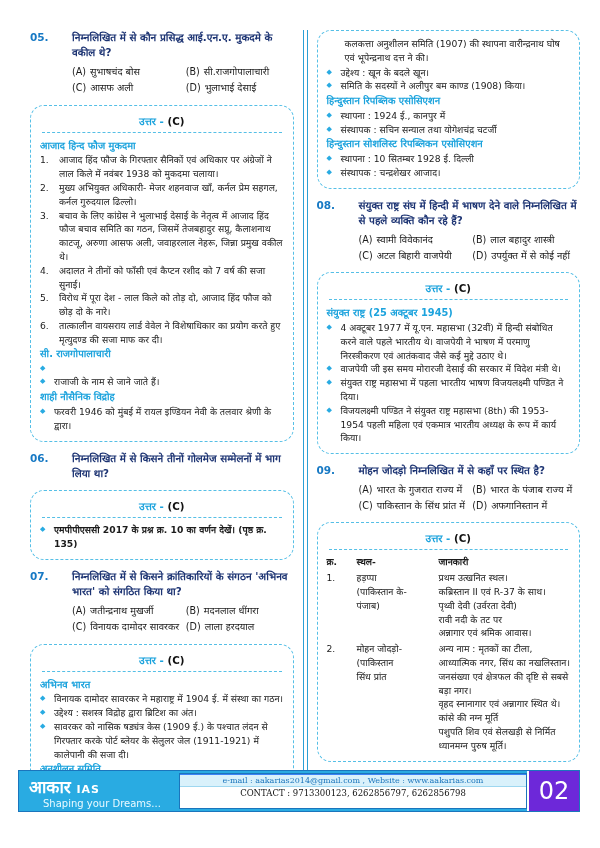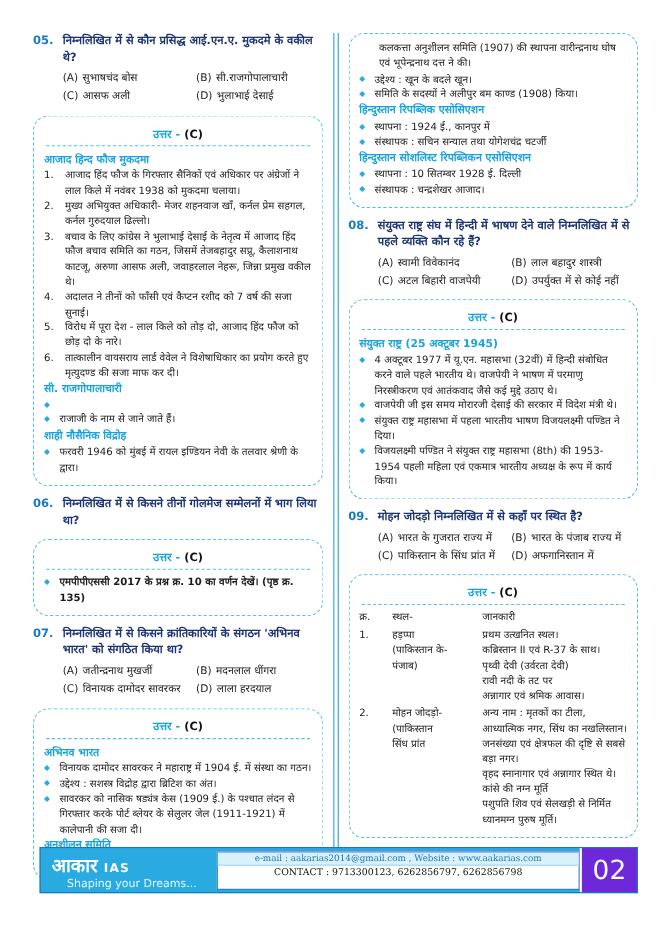--- a/index.html
+++ b/index.html
@@ -6,21 +6,21 @@
   html,body { width:600px; height:848px; background:#ffffff; overflow:hidden;
               font-family:"DejaVu Sans","Liberation Sans",sans-serif; }
   .page { width:600px; height:848px; background:#fff; padding:30px 20px 0 30px; position:relative; }
   .cols { display:flex; align-items:stretch; }
   .col { flex:1 1 0; display:flex; flex-direction:column; gap:9px; }
   .col.left  { padding-right:8px; }
   .col.right { padding-left:8px; }
   .divider { width:5px; flex:0 0 5px; border-left:1.5px solid #2b9fd6; border-right:1.5px solid #2b9fd6; margin:0 1px; }
 
   
-  .question { display:flex; gap:5px; }
+  .question { display:flex; gap:20px; }
   .qnum { color:#1779c4; font-weight:bold; font-size:10.5px; line-height:1.5; flex:0 0 22px; }
   .qbody { flex:1; }
   .qtext { color:#1d3473; font-weight:bold; font-size:10.3px; line-height:1.5; }
   .opts { display:grid; grid-template-columns:1fr 1fr; gap:2px 6px; margin-top:4px; }
   .opt { font-size:9.6px; color:#1b1b1b; line-height:1.5; }
   .opt .ok { font-weight:normal; margin-right:4px; }
 
   
   .ansbox { border:1.6px dashed #55bfe6; border-radius:14px; padding:6px 9px 8px 9px; }
   .ansline { text-align:center; font-size:10.3px; font-weight:bold; padding:2px 0 4px 0; }
@@ -29,25 +29,25 @@
   .anssep { border-bottom:1.3px dashed #55bfe6; margin:0 2px 5px 2px; }
   .h { color:#1ca3dd; font-weight:bold; font-size:9.8px; line-height:1.6; }
   .nitem { display:flex; gap:5px; font-size:9.2px; line-height:1.5; color:#1b1b1b; }
   .nitem .nn { flex:0 0 14px; text-align:left; }
   .bitem { display:flex; gap:5px; font-size:9.2px; line-height:1.5; color:#1b1b1b; }
   .bitem .bd { color:#29abe2; font-size:7px; line-height:1.9; flex:0 0 9px; }
   .para { font-size:9.2px; line-height:1.55; color:#1b1b1b; padding-left:18px; }
 
   
   .tbl { display:grid; grid-template-columns:22px 74px 1fr; gap:2px 8px; font-size:9.2px; color:#1b1b1b; line-height:1.5; margin-top:2px; }
-  .tbl .th { font-weight:normal; }
+  .tbl .th { font-weight:bold; }
   .pre { white-space:pre-line; }
 
   
-  .footer { position:absolute; left:36px; right:20px; bottom:36px; height:42px;
+  .footer { position:absolute; left:18px; right:20px; bottom:36px; height:42px;
             background:#29abe2; border:1.5px solid #1b75bc; display:flex; align-items:stretch; }
   .brand { flex:0 0 160px; color:#fff; padding:3px 6px 2px 10px; display:flex; flex-direction:column; justify-content:center; }
   .brand-line { font-weight:bold; }
   .brand-hi { font-size:17px; }
   .brand-ias { font-size:11px; letter-spacing:1px; }
   .tagline { font-size:10px; color:#eafaff; padding-left:14px; }
   .addrbox { flex:1; background:#fff; border:1px solid #1b75bc; margin:2px 0; display:flex; flex-direction:column; }
   .addr1 { font-family:"DejaVu Serif","Liberation Serif",serif; font-size:9.5px; color:#111; text-align:center; padding:1px 2px; }
   .addr2 { font-family:"DejaVu Serif","Liberation Serif",serif; font-size:8px; color:#1b75bc; text-align:center; background:#d9f1fb; padding:1px 2px; border-top:1px solid #3b82f6; border-bottom:1px solid #9ed7f0; }
   .addr3 { font-family:"DejaVu Serif","Liberation Serif",serif; font-size:8.5px; color:#111; text-align:center; padding:1px 2px; }

